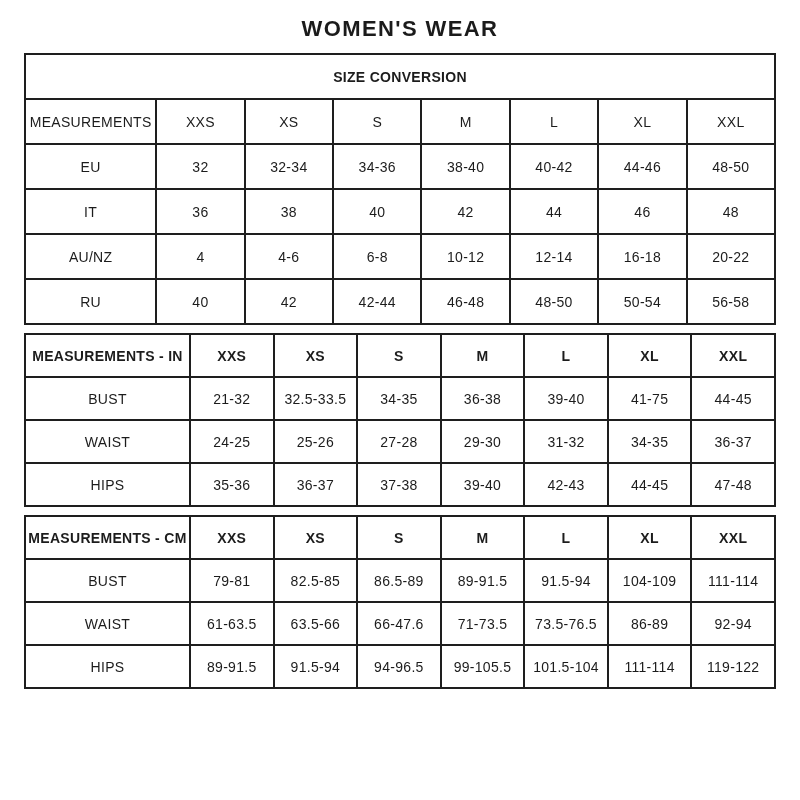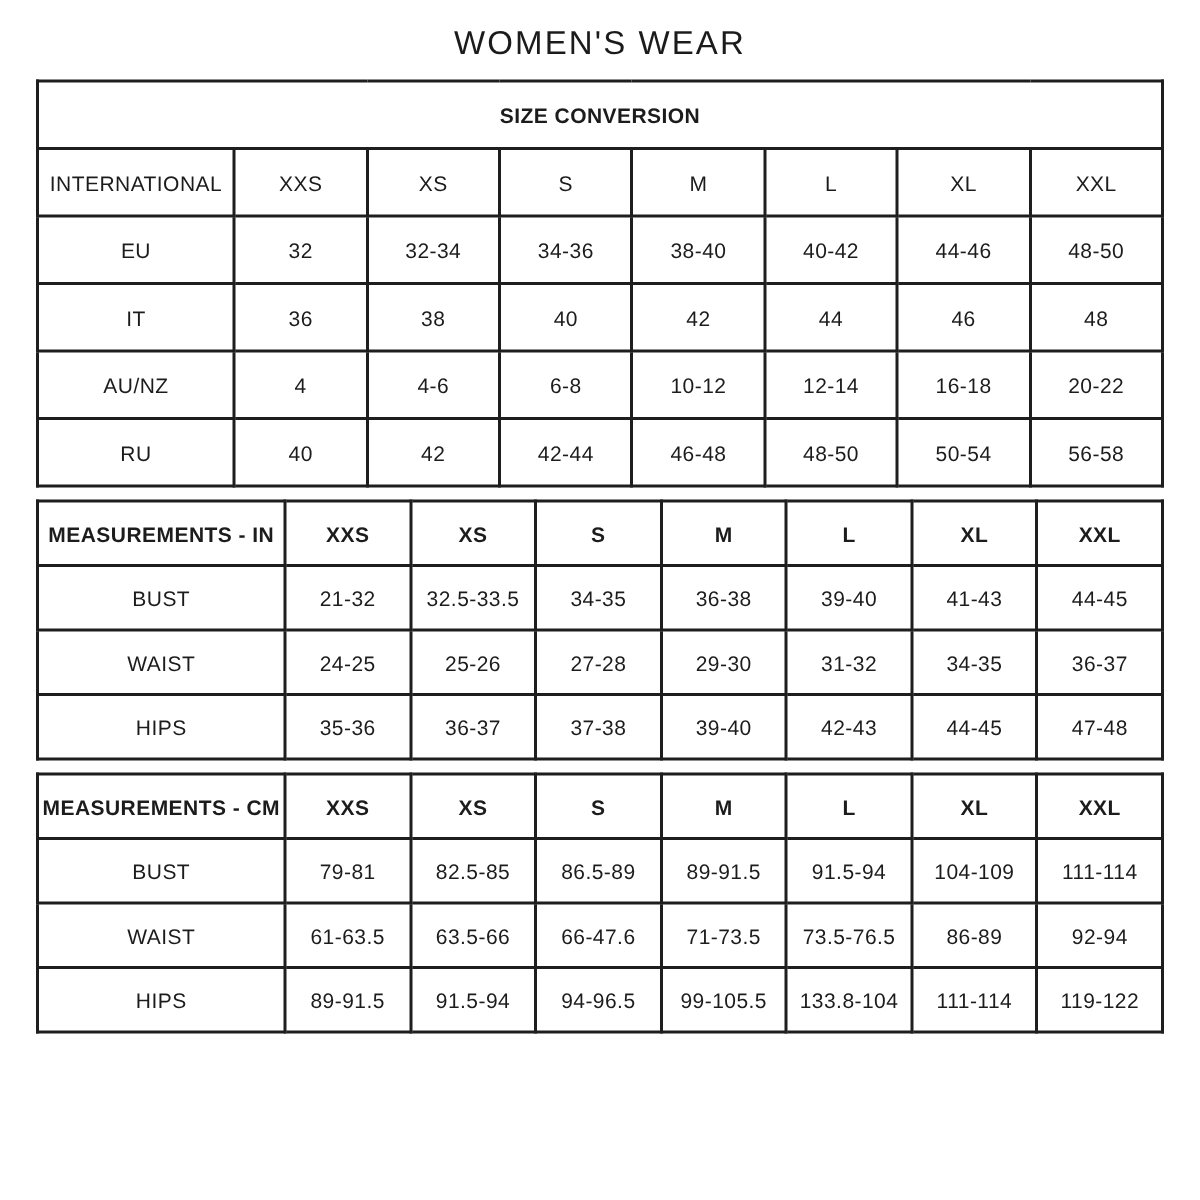--- a/index.html
+++ b/index.html
@@ -5,21 +5,21 @@
   html,body{margin:0;padding:0;background:#ffffff;}
   body{
     width:800px;height:800px;box-sizing:border-box;
     font-family:"Liberation Sans",sans-serif;
     color:#1c1c1c;
   }
   .page{padding:6px 24px 0 24px;}
   .title{
     text-align:center;
     font-size:22px;
-    font-weight:400;
+    font-weight:700;
     letter-spacing:1.4px;
     color:#1b1b1b;
     padding:10px 0 11px 0;
   }
   table.tbl{
     width:100%;
     border-collapse:collapse;
     table-layout:fixed;
     margin:0 0 8px 0;
   }
@@ -55,21 +55,21 @@
   <table class="tbl conv">
     <colgroup>
       <col class="c-label-conv">
       <col span="7">
     </colgroup>
     <tbody id="conv-body">
       <tr>
         <td class="caption" colspan="8">SIZE CONVERSION</td>
       </tr>
     <tr>
-          <td>INTERNATIONAL</td>
+          <td>MEASUREMENTS</td>
           <td>XXS</td>
           <td>XS</td>
           <td>S</td>
           <td>M</td>
           <td>L</td>
           <td>XL</td>
           <td>XXL</td>
         </tr>
         <tr>
           <td>EU</td>
@@ -130,21 +130,21 @@
           <td class="caption">XL</td>
           <td class="caption">XXL</td>
         </tr>
         <tr>
           <td class="measure-label">BUST</td>
           <td class="small">21-32</td>
           <td class="small">32.5-33.5</td>
           <td class="small">34-35</td>
           <td class="small">36-38</td>
           <td class="small">39-40</td>
-          <td class="small">41-43</td>
+          <td class="small">41-75</td>
           <td class="small">44-45</td>
         </tr>
         <tr>
           <td class="measure-label">WAIST</td>
           <td class="small">24-25</td>
           <td class="small">25-26</td>
           <td class="small">27-28</td>
           <td class="small">29-30</td>
           <td class="small">31-32</td>
           <td class="small">34-35</td>
@@ -198,20 +198,20 @@
           <td class="small">73.5-76.5</td>
           <td class="small">86-89</td>
           <td class="small">92-94</td>
         </tr>
         <tr>
           <td class="measure-label">HIPS</td>
           <td class="small">89-91.5</td>
           <td class="small">91.5-94</td>
           <td class="small">94-96.5</td>
           <td class="small">99-105.5</td>
-          <td class="small">133.8-104</td>
+          <td class="small">101.5-104</td>
           <td class="small">111-114</td>
           <td class="small">119-122</td>
         </tr>
       </tbody>
   </table>
 
 </div>
 
 </body></html>

